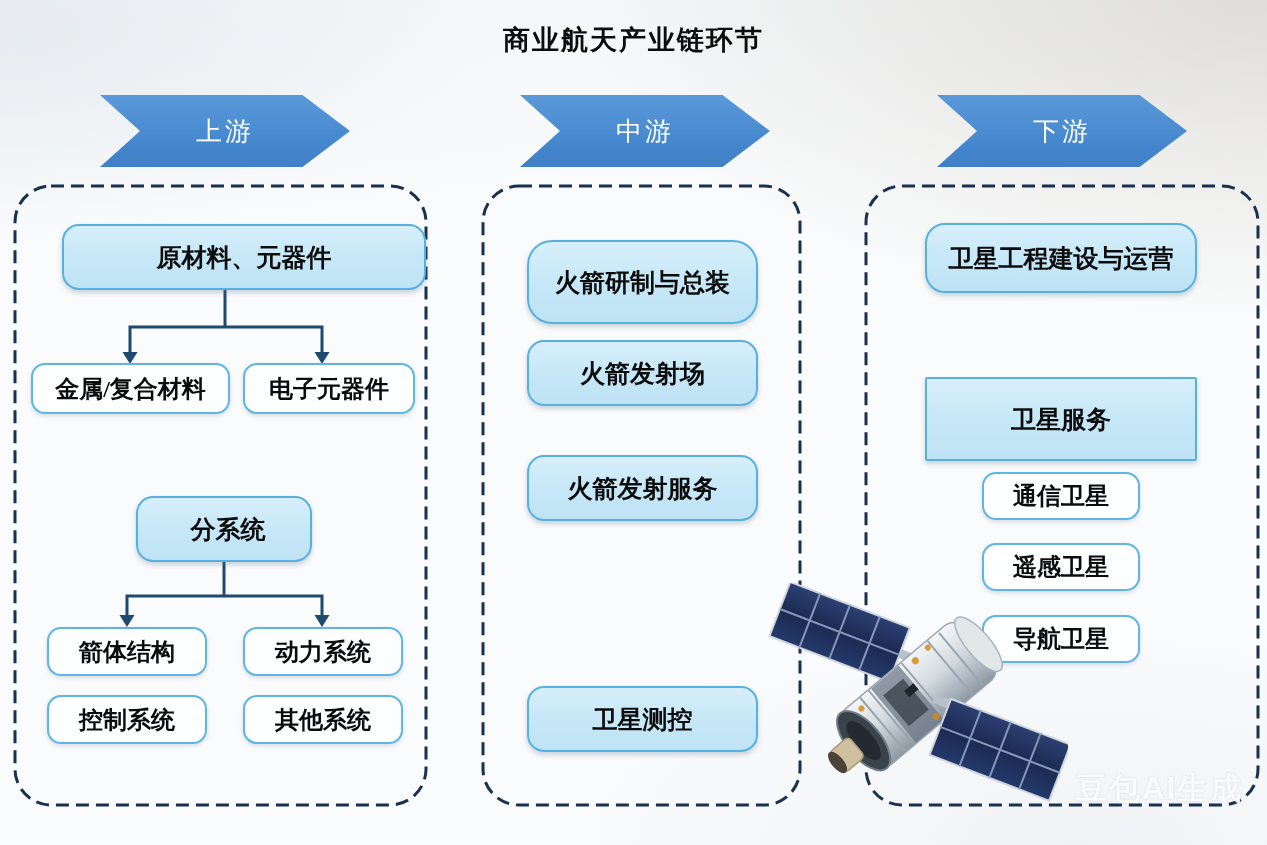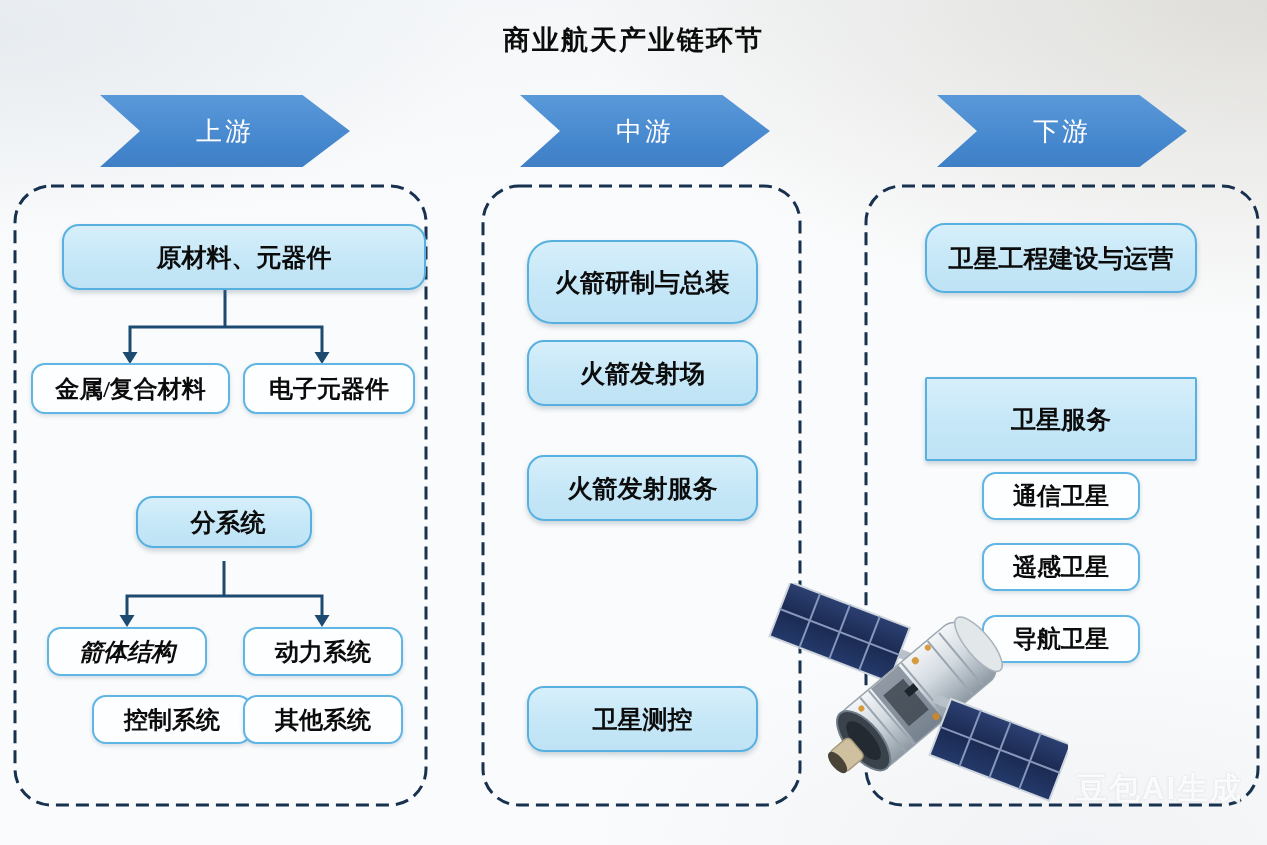--- a/index.html
+++ b/index.html
@@ -86,24 +86,24 @@
     <span>中游</span>
   </div>
   <div class="banner" style="left:937px; top:95px;">
     <span>下游</span>
   </div>
 
   <div class="box box-filled" style="left:62px; top:224px; width:364px; height:66px;">原材料、元器件</div>
   <div class="box box-white" style="left:31px; top:363px; width:199px; height:51px;">金属/复合材料</div>
   <div class="box box-white" style="left:243px; top:363px; width:172px; height:51px;">电子元器件</div>
 
-  <div class="box box-filled" style="left:136px; top:496px; width:176px; height:52px;padding-left:8px;">分系统</div>
-  <div class="box box-white" style="left:47px; top:627px; width:160px; height:49px;font-style:italic;">箭体结构</div>
+  <div class="box box-filled" style="left:136px; top:496px; width:176px; height:66px;padding-left:8px;">分系统</div>
+  <div class="box box-white" style="left:47px; top:627px; width:160px; height:49px;">箭体结构</div>
   <div class="box box-white" style="left:243px; top:627px; width:160px; height:49px;">动力系统</div>
-  <div class="box box-white" style="left:47px; top:695px; width:160px; height:49px;margin-left:45px;">控制系统</div>
+  <div class="box box-white" style="left:47px; top:695px; width:160px; height:49px;">控制系统</div>
   <div class="box box-white" style="left:243px; top:695px; width:160px; height:49px;">其他系统</div>
 
   <div class="box box-filled" style="left:527px; top:240px; width:231px; height:84px;border-radius:25px;">火箭研制与总装</div>
   <div class="box box-filled" style="left:527px; top:340px; width:231px; height:66px;text-align:center;">火箭发射场</div>
   <div class="box box-filled" style="left:527px; top:455px; width:231px; height:66px;">火箭发射服务</div>
   <div class="box box-filled" style="left:527px; top:686px; width:231px; height:66px;">卫星测控</div>
 
   <div class="box box-filled" style="left:925px; top:223px; width:272px; height:70px; border-radius:20px;">卫星工程建设与运营</div>
   <div class="box box-filled" style="left:925px; top:377px; width:272px; height:84px; border-radius:2px;">卫星服务</div>
   <div class="box box-white" style="left:982px; top:472px; width:158px; height:48px;">通信卫星</div>

